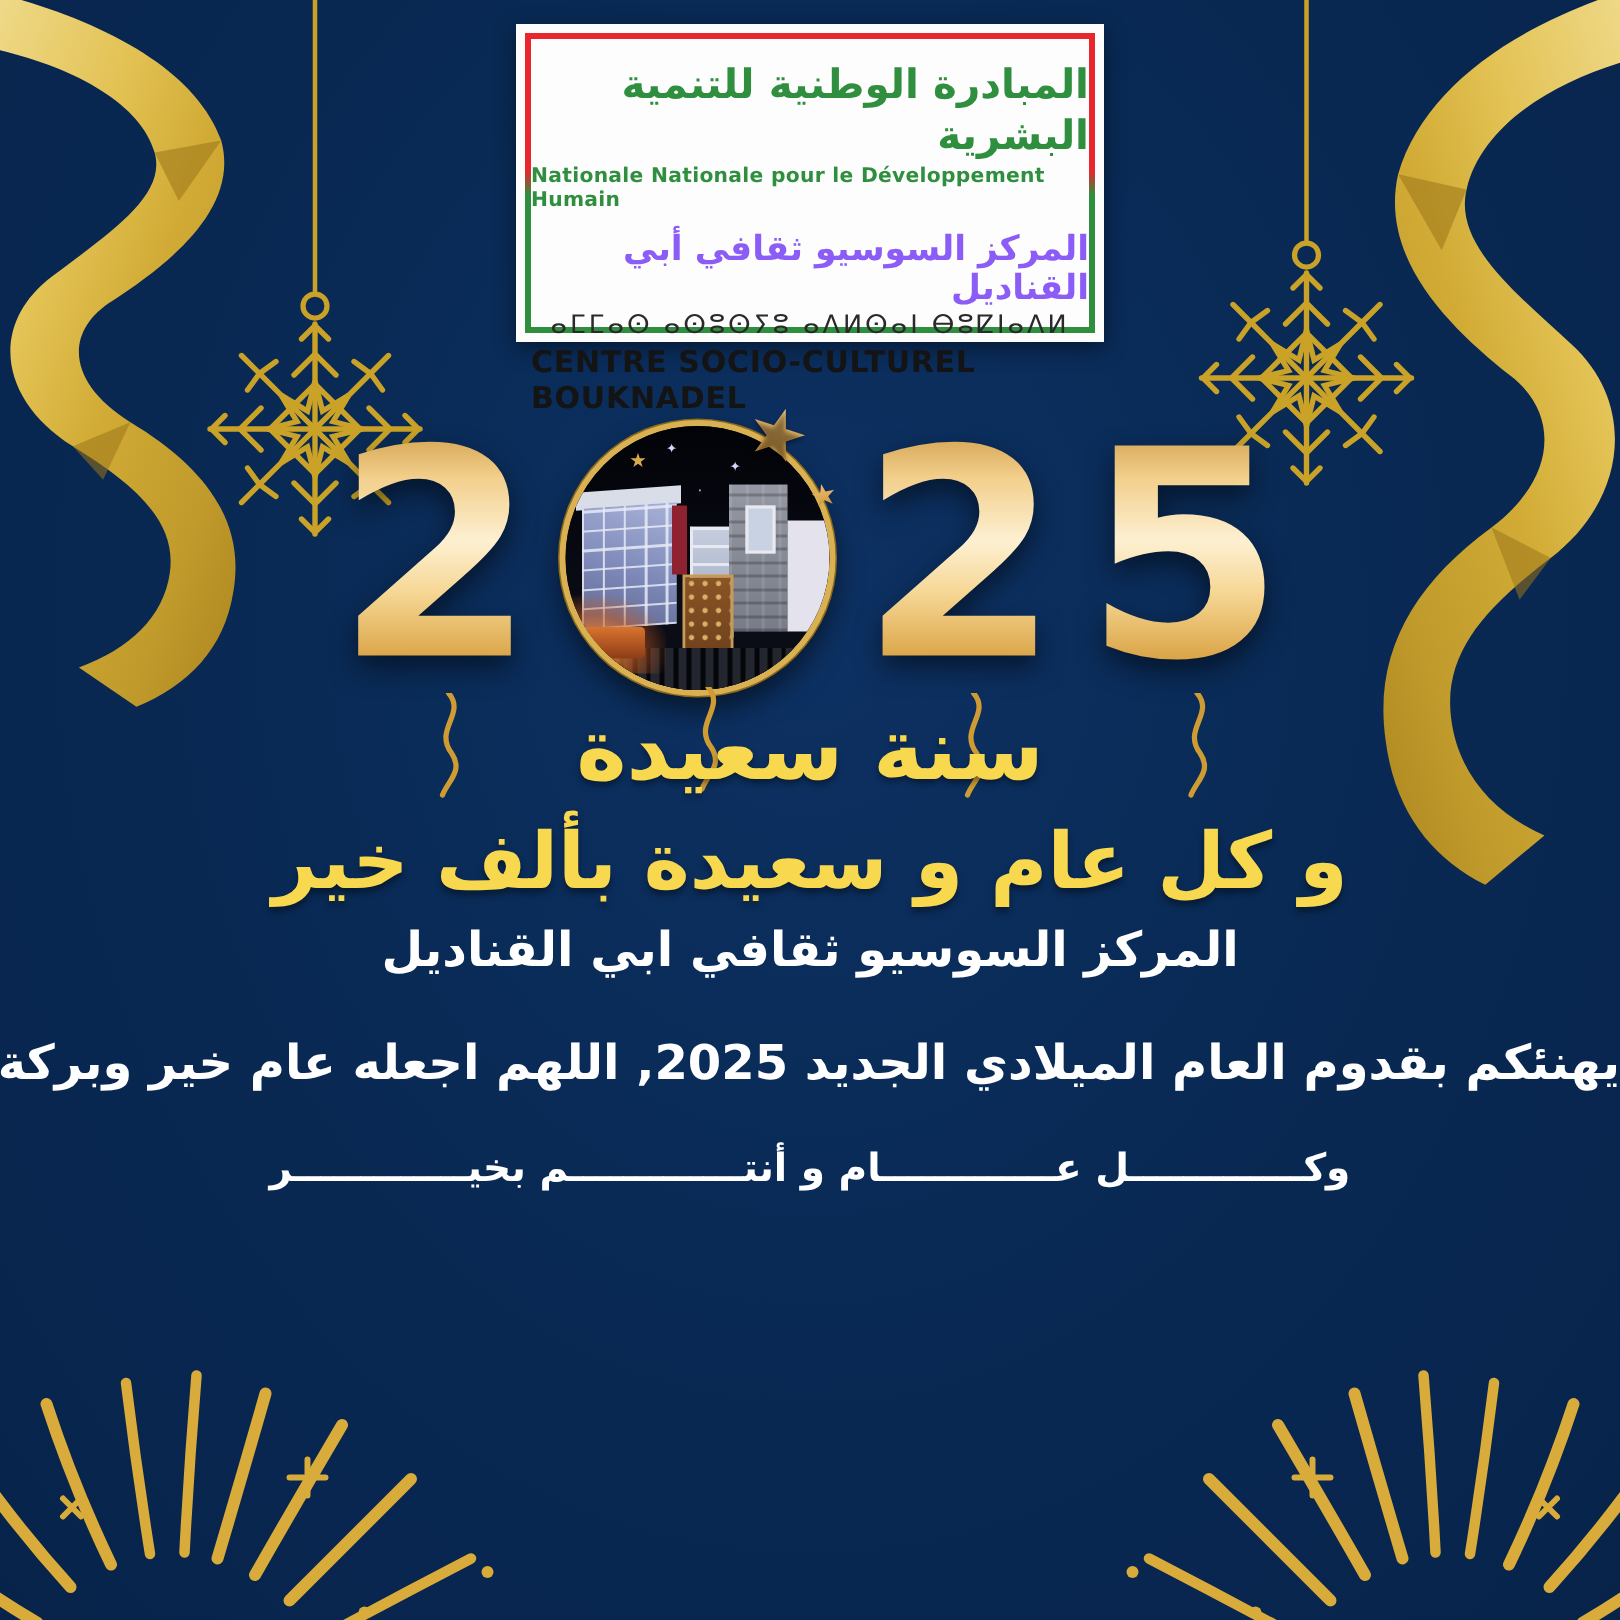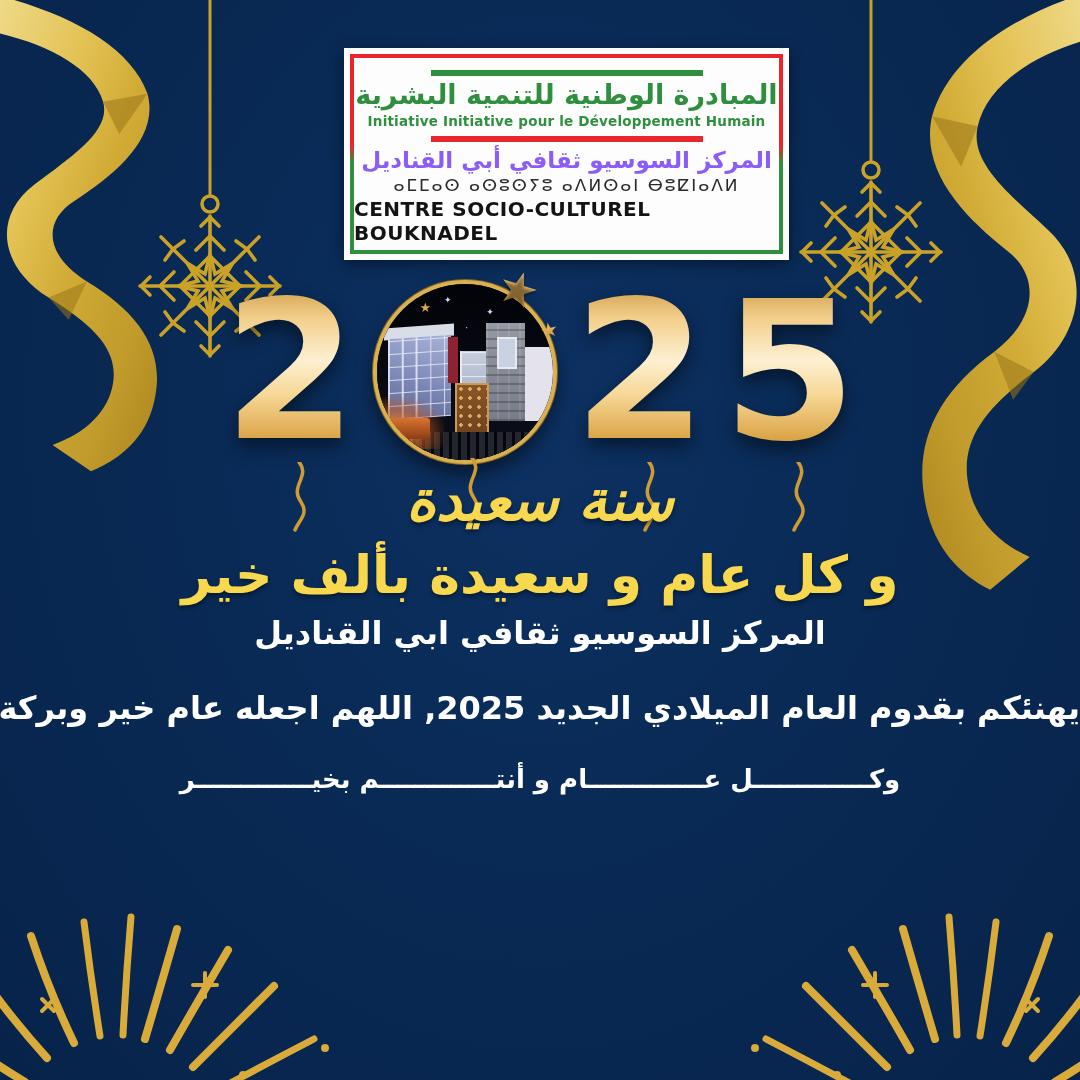--- a/index.html
+++ b/index.html
@@ -11,22 +11,22 @@
   svg{display:block;}
   
   .ribbon-left{position:absolute; left:-10px; top:-6px; width:212px; height:486px;}
   .ribbon-right{position:absolute; right:-14px; top:-8px; width:218px; height:608px; transform:scaleX(-1);}
   .flake-left{position:absolute; left:125px; top:0; width:170px; height:380px;}
   .flake-right{position:absolute; left:786px; top:0; width:170px; height:346px;}
   .burst-left{position:absolute; left:-85px; top:805px; width:440px; height:300px; overflow:visible;}
   .burst-right{position:absolute; right:-85px; top:805px; width:440px; height:300px; overflow:visible; transform:scaleX(-1);}
   
   .logo-card{
-    position:absolute; left:344px; top:16px; width:445px; height:212px;
-    background:#fdfdfd; box-shadow:0 4px 14px rgba(0,0,0,.45);margin-top:32px;
+    position:absolute; left:344px; top:16px; width:392px; height:212px;
+    background:#fdfdfd; box-shadow:0 4px 14px rgba(0,0,0,.45);
   }
   .card-frame{position:absolute; inset:6px; padding:4px;
     background:linear-gradient(180deg,#e8262b 0 46%,#2f8f3f 54% 100%);}
   .card-inner{width:100%; height:100%; background:#fdfdfd; box-sizing:border-box;
     display:flex; flex-direction:column; align-items:center; padding-top:12px;}
   .bar{width:272px; height:6px;}
   .bar.green{background:#2f8f3f;}
   .bar.red{background:#e8262b; margin-top:3px;}
   .indh-ar{color:#2f8f3f; font-size:27px; font-weight:bold; direction:rtl; line-height:1.25; margin-top:2px;}
   .indh-fr{color:#2f8f3f; font-size:13.5px; font-weight:bold; letter-spacing:.2px; margin:1px 0 4px;}
@@ -88,21 +88,21 @@
   .star-big{position:absolute; left:498px; top:262px; font-size:46px; color:#e3a94a;
     transform:rotate(18deg); text-shadow:0 2px 3px rgba(0,0,0,.4);
     background:linear-gradient(180deg,#f4cf86,#c9882c); -webkit-background-clip:text; background-clip:text; color:transparent;}
   .star-small{position:absolute; left:540px; top:318px; font-size:20px;
     background:linear-gradient(180deg,#f4cf86,#c9882c); -webkit-background-clip:text; background-clip:text; color:transparent;
     transform:rotate(-12deg);}
   
   .gold-greeting{position:absolute; left:0; top:466px; width:100%; text-align:center;
     direction:rtl; color:#f8d84e; font-weight:bold;
     text-shadow:0 3px 4px rgba(0,0,0,.38);}
-  .gold-line1{font-size:57px; line-height:1.2;font-style:italic;}
+  .gold-line1{font-size:57px; line-height:1.2;}
   .gold-line2{font-size:52px; line-height:1.3; margin-top:8px;}
   .white-message{position:absolute; left:0; top:614px; width:100%; text-align:center;
     direction:rtl; color:#ffffff; font-weight:bold;}
   .wline{font-size:32px; margin-bottom:37px; white-space:nowrap;}
   .wline.stretch{font-size:26px;}
 </style>
 </head>
 <body>
 
 <div class="canvas">
@@ -170,21 +170,21 @@
     <line x1="85" y1="0" x2="85" y2="162" stroke="#c9a227" stroke-width="3"></line>
     <circle cx="85" cy="170" r="8" stroke="#c9a227" stroke-width="3.5" fill="none"></circle>
     <use href="#flakeG" transform="translate(85,252)"></use>
   </svg>
 
   <div class="logo-card">
     <div class="card-frame">
       <div class="card-inner">
         <div class="bar green"></div>
         <div class="indh-ar">المبادرة الوطنية للتنمية البشرية</div>
-        <div class="indh-fr">Initiative Initiative pour le Développement Humain</div>
+        <div class="indh-fr">Nationale Nationale pour le Développement Humain</div>
         <div class="bar red"></div>
         <div class="center-ar">المركز السوسيو ثقافي أبي القناديل</div>
         <div class="center-tifi">ⴰⵎⵎⴰⵙ ⴰⵙⵓⵙⵢⵓ ⴰⴷⵍⵙⴰⵏ ⴱⵓⵇⵏⴰⴷⵍ</div>
         <div class="center-fr">CENTRE SOCIO-CULTUREL BOUKNADEL</div>
       </div>
     </div>
   </div>
 
   <div class="year-row">
     <div class="year-item">

